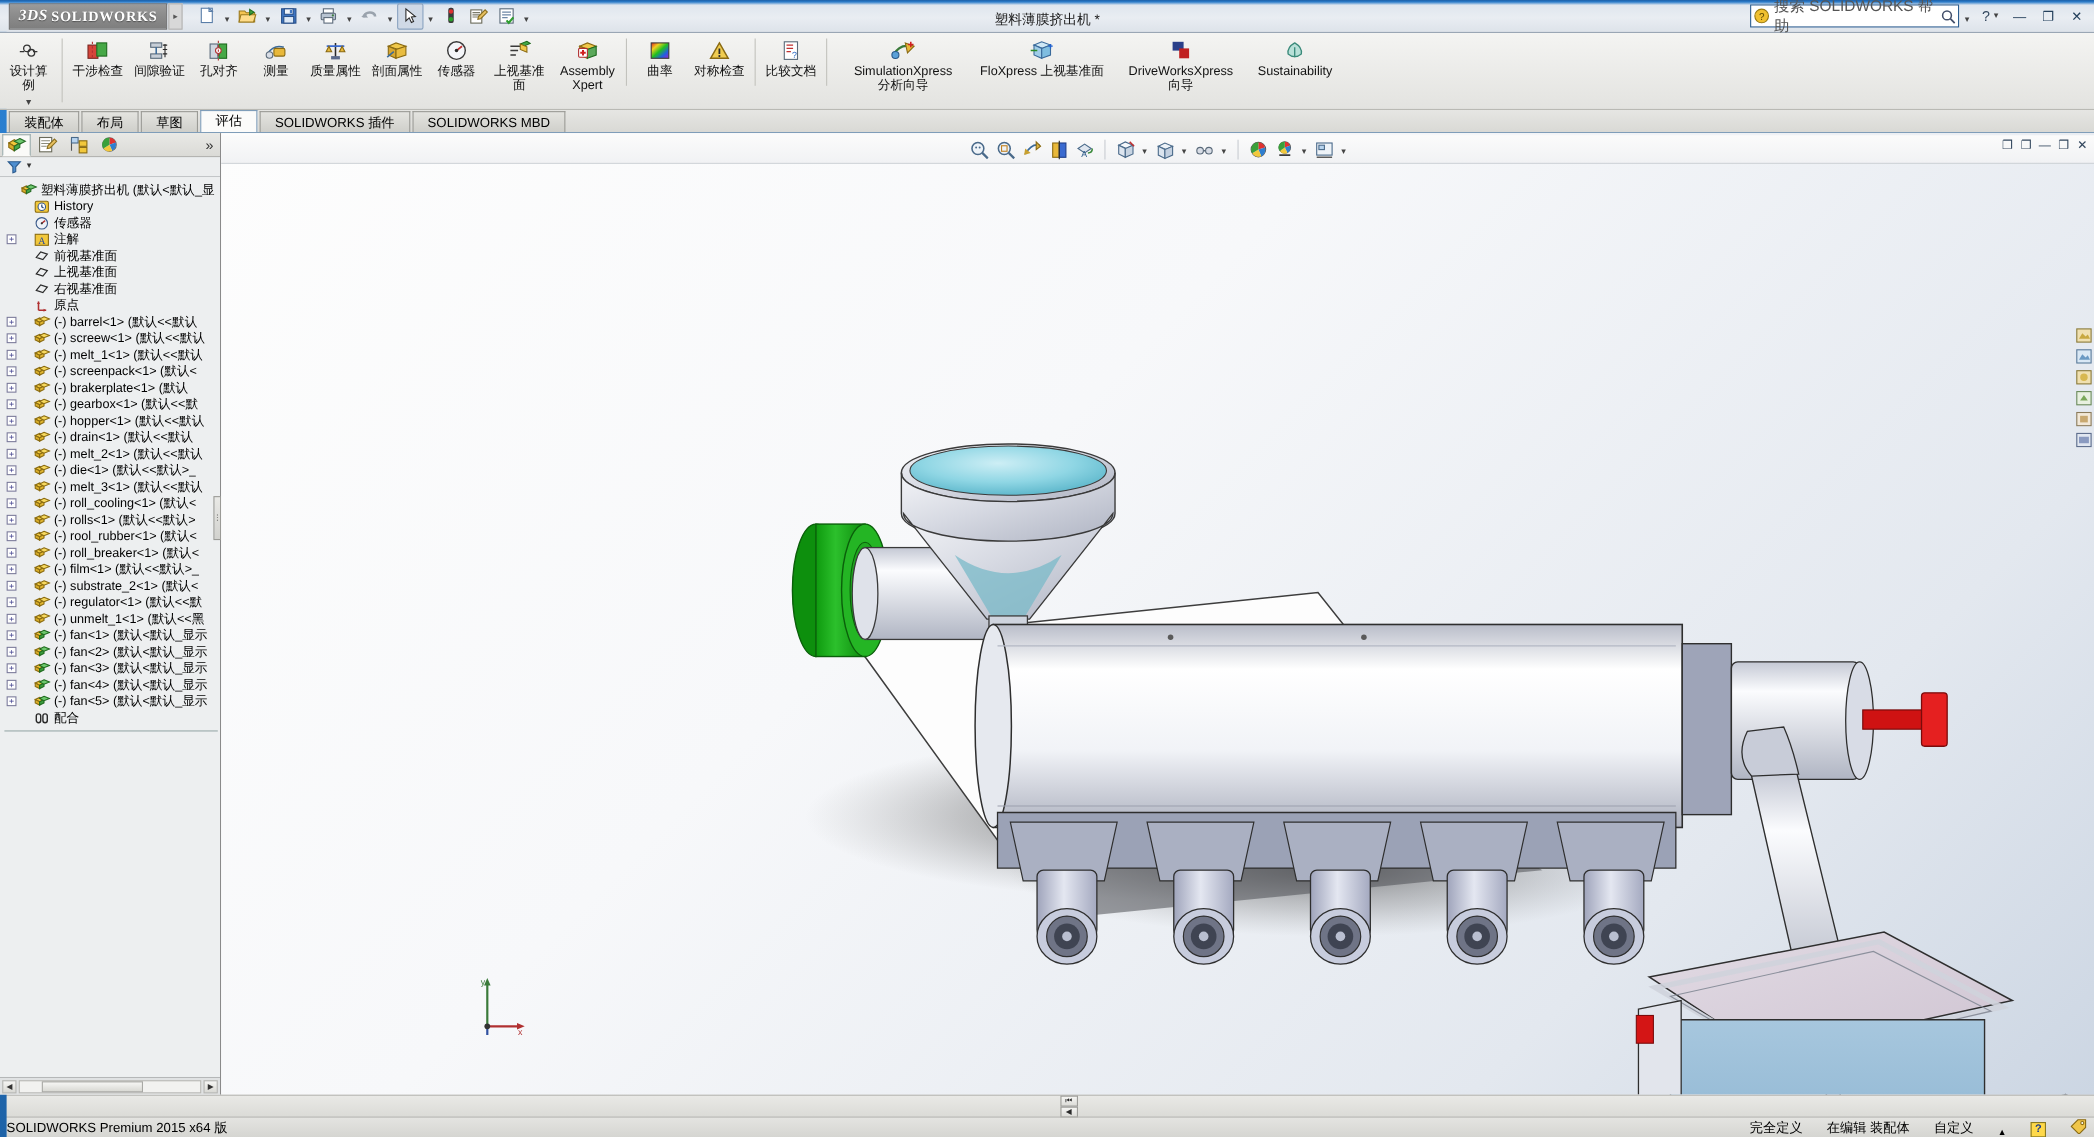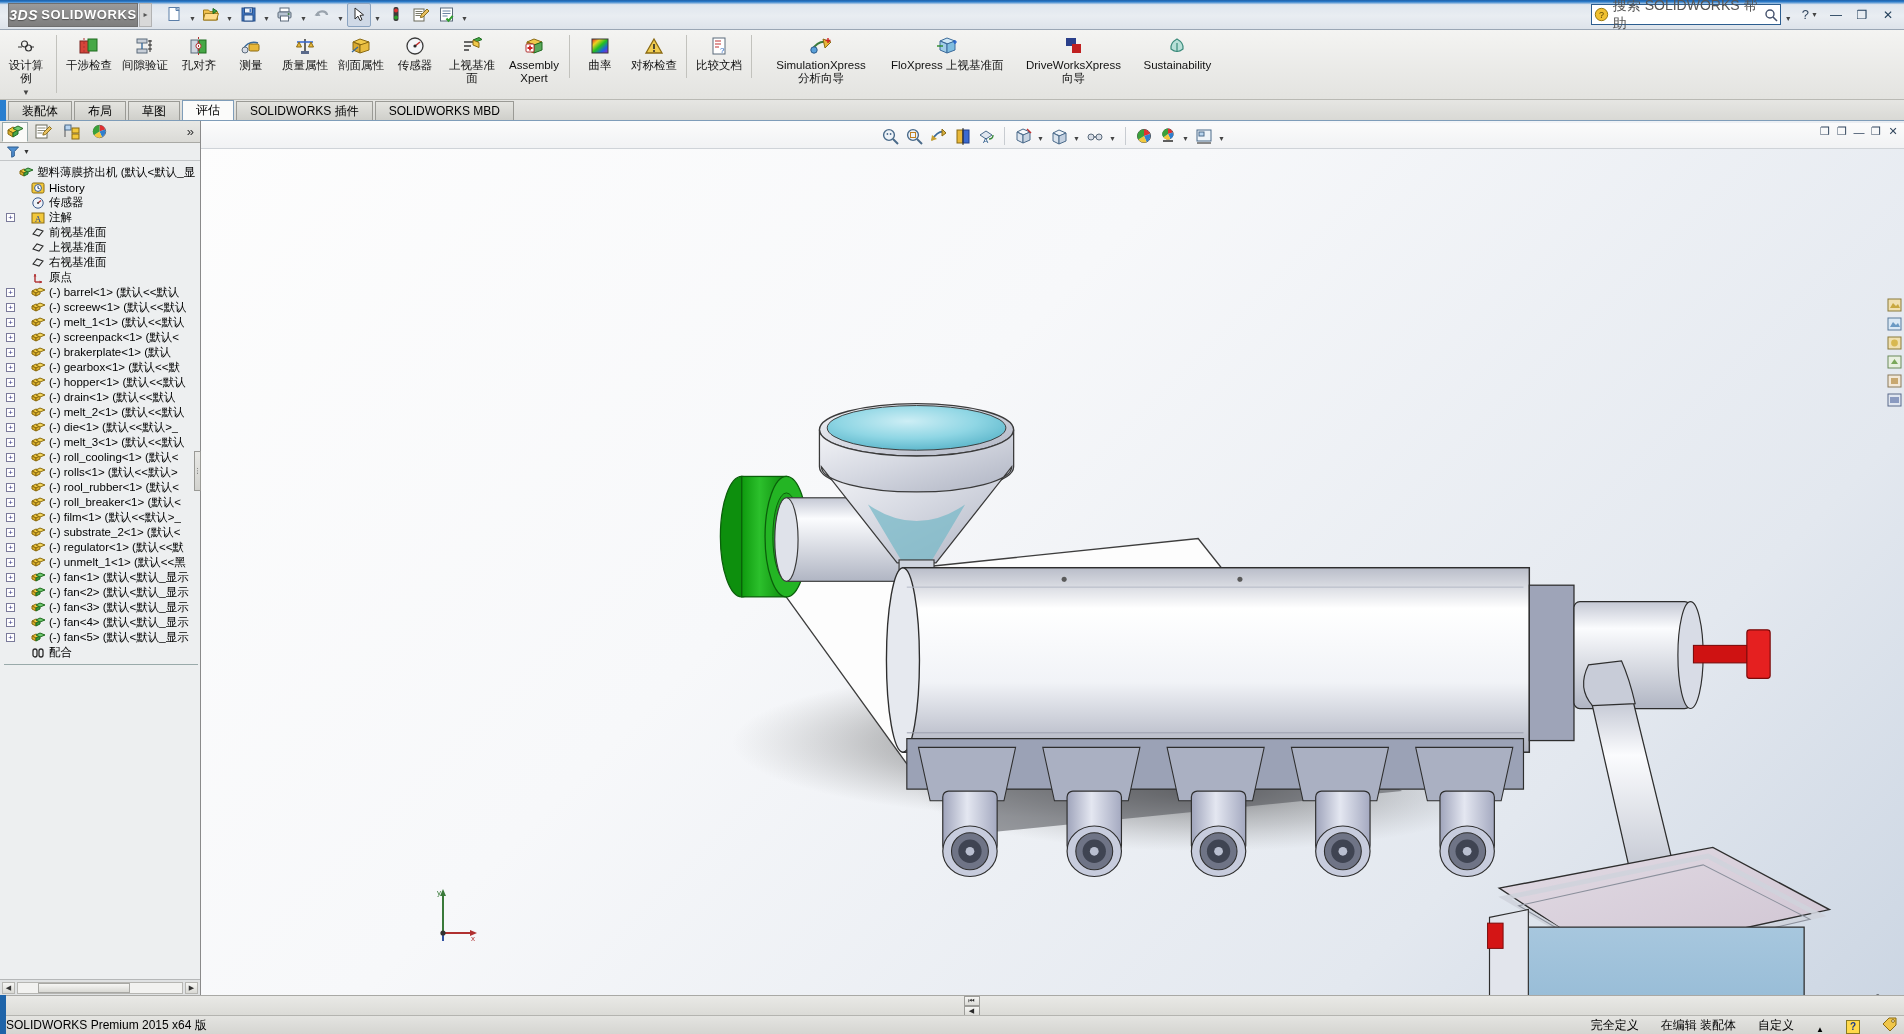--- a/index.html
+++ b/index.html
@@ -20,26 +20,26 @@
   
   .titlebar {
     height: 30px;
     background: linear-gradient(#1b5fa8 0%, #2d7dcb 6%, #dfe6ee 16%, #e9edf2 55%, #dde3ea 100%);
     border-bottom: 1px solid #9aa6b4;
     display: flex; align-items: center;
     position: relative;
     padding-left: 2px;
   }
   .sw-logo {
-    width: 130px; height: 24px; margin-left: 6px;
+    width: 144px; height: 24px; margin-left: 6px;
     background: linear-gradient(#9a9a9a, #8c8c8c 45%, #7e7e7e);
     border: 1px solid #6f6f6f;
     display: flex; align-items: center; justify-content: center;
     color: #fff; font-size: 13px; font-weight: bold; letter-spacing: .6px;
-    font-family: Liberation Sans, sans-serif;
+    font-family: Liberation Serif, serif;
     text-shadow: 0 1px 1px rgba(0,0,0,.4);
   }
   .sw-logo .ds { font-style: italic; font-size: 14px; margin-right: 3px; }
   .tb-arrow {
     width: 13px; height: 24px; margin-left: 1px;
     background: #d8d8d8; border: 1px solid #b2b2b2;
     display: flex; align-items: center; justify-content: center;
     font-size: 8px; color: #555;
   }
   .qat { display: flex; align-items: center; gap: 1px; margin-left: 10px; }
@@ -313,20 +313,21 @@
       <div class="qbtn">
         <svg width="17" height="17" viewBox="0 0 17 17">
             <rect x="2.5" y="2" width="12" height="13" fill="#fff" stroke="#5a6a7a"></rect>
             <path d="M4.5 5h8M4.5 7.5h8M4.5 10h5" stroke="#6d87a6" stroke-width="1.2"></path>
             <path d="M8.5 12.5 l2 2.3 l4.2 -5" fill="none" stroke="#2f9e2f" stroke-width="2"></path>
           </svg>
       </div>
       <div class="qcaret">▼</div>
     </div>
 
+    <div class="doc-title">塑料薄膜挤出机 *</div>
 
     <div class="tb-right">
       <div class="search-box">
         <svg width="15" height="15" viewBox="0 0 15 15">
             <circle cx="7.5" cy="7.5" r="6.2" fill="#f0c030" stroke="#9a7a10"></circle>
             <text x="7.5" y="11" font-size="9" text-anchor="middle" fill="#5a4500" font-family="Liberation Sans">?</text>
           </svg>
         <span class="ph">搜索 SOLIDWORKS 帮助</span>
         <svg width="14" height="14" viewBox="0 0 14 14">
             <circle cx="6" cy="6" r="4" fill="none" stroke="#43506b" stroke-width="1.4"></circle>

